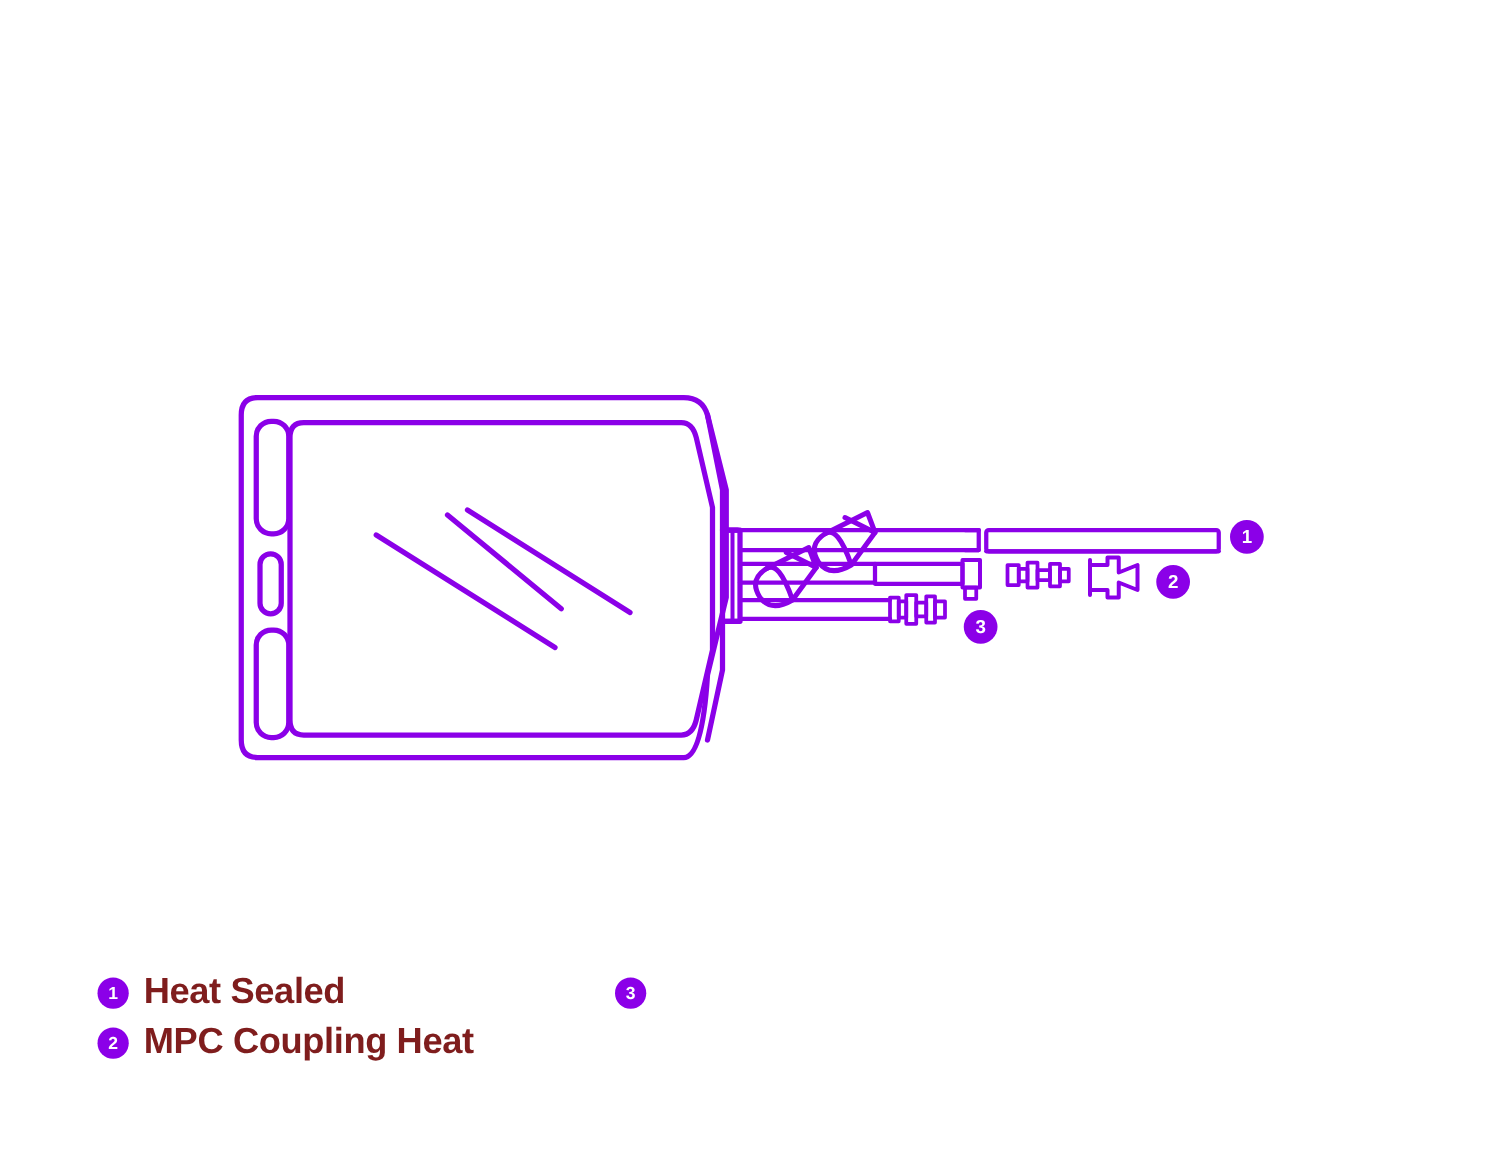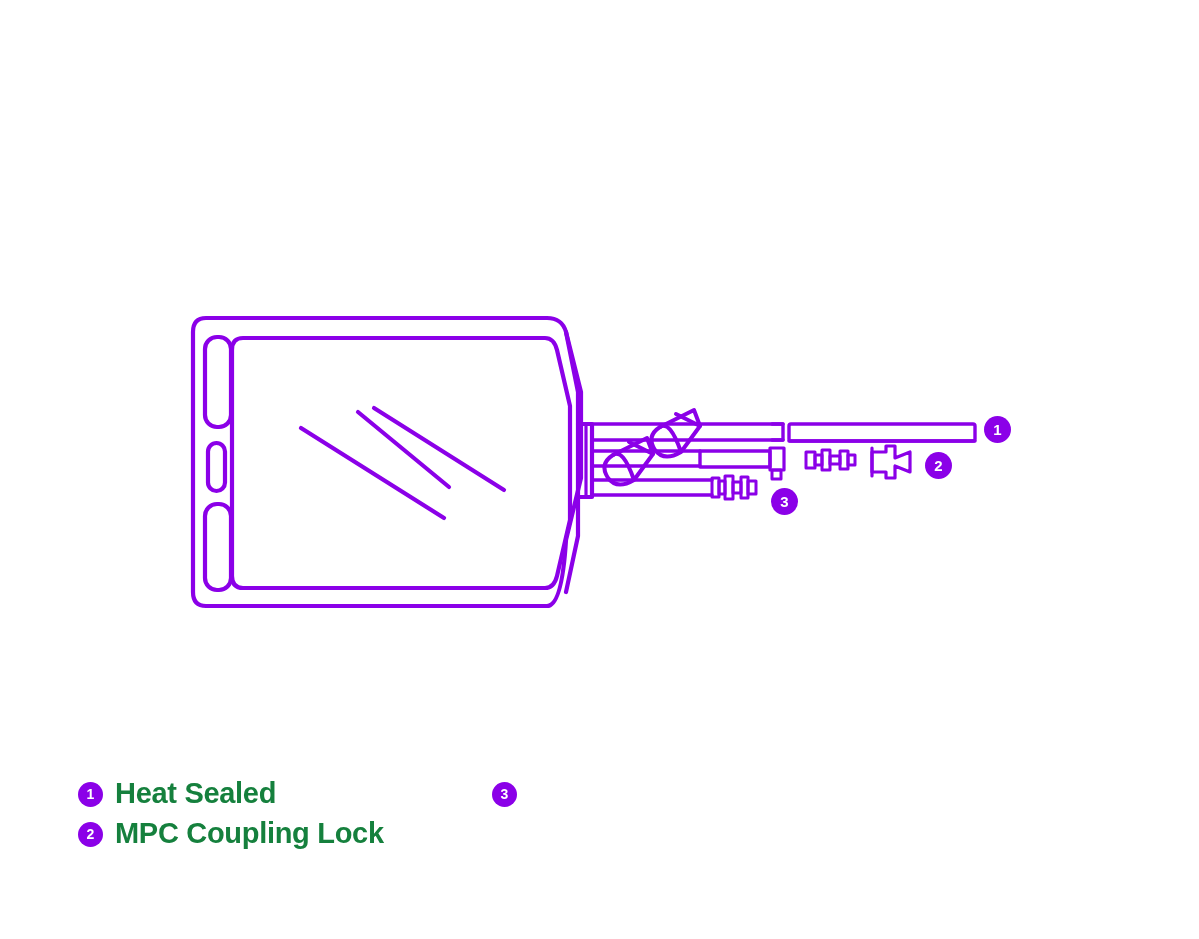--- a/index.html
+++ b/index.html
@@ -48,21 +48,21 @@
     color: #ffffff;
     font-size: 14px;
     font-weight: bold;
     line-height: 25px;
     text-align: center;
     margin-top: 4px;
     font-family: "Liberation Sans", sans-serif;
   }
   .legend-label {
     margin-left: 12px;
-    color: #15803d;
+    color: #7f1d1d;
     font-size: 29px;
     font-weight: bold;
     line-height: 1.08;
     letter-spacing: -0.3px;
     white-space: pre-line;
     font-family: "Liberation Sans", sans-serif;
   }
   .callout {
     position: absolute;
     width: 27px;
@@ -179,21 +179,21 @@
 
 <div class="legend">
 
   <div class="legend-col legend-col-left">
     <div class="legend-row">
       <div class="badge">1</div>
       <div class="legend-label">Heat Sealed</div>
     </div>
     <div class="legend-row">
       <div class="badge">2</div>
-      <div class="legend-label">MPC Coupling Lock</div>
+      <div class="legend-label">MPC Coupling Heat</div>
     </div>
   </div>
 
   <div class="legend-col legend-col-right">
     <div class="legend-row">
       <div class="badge">3</div>
     </div>
   </div>
 
 </div>

